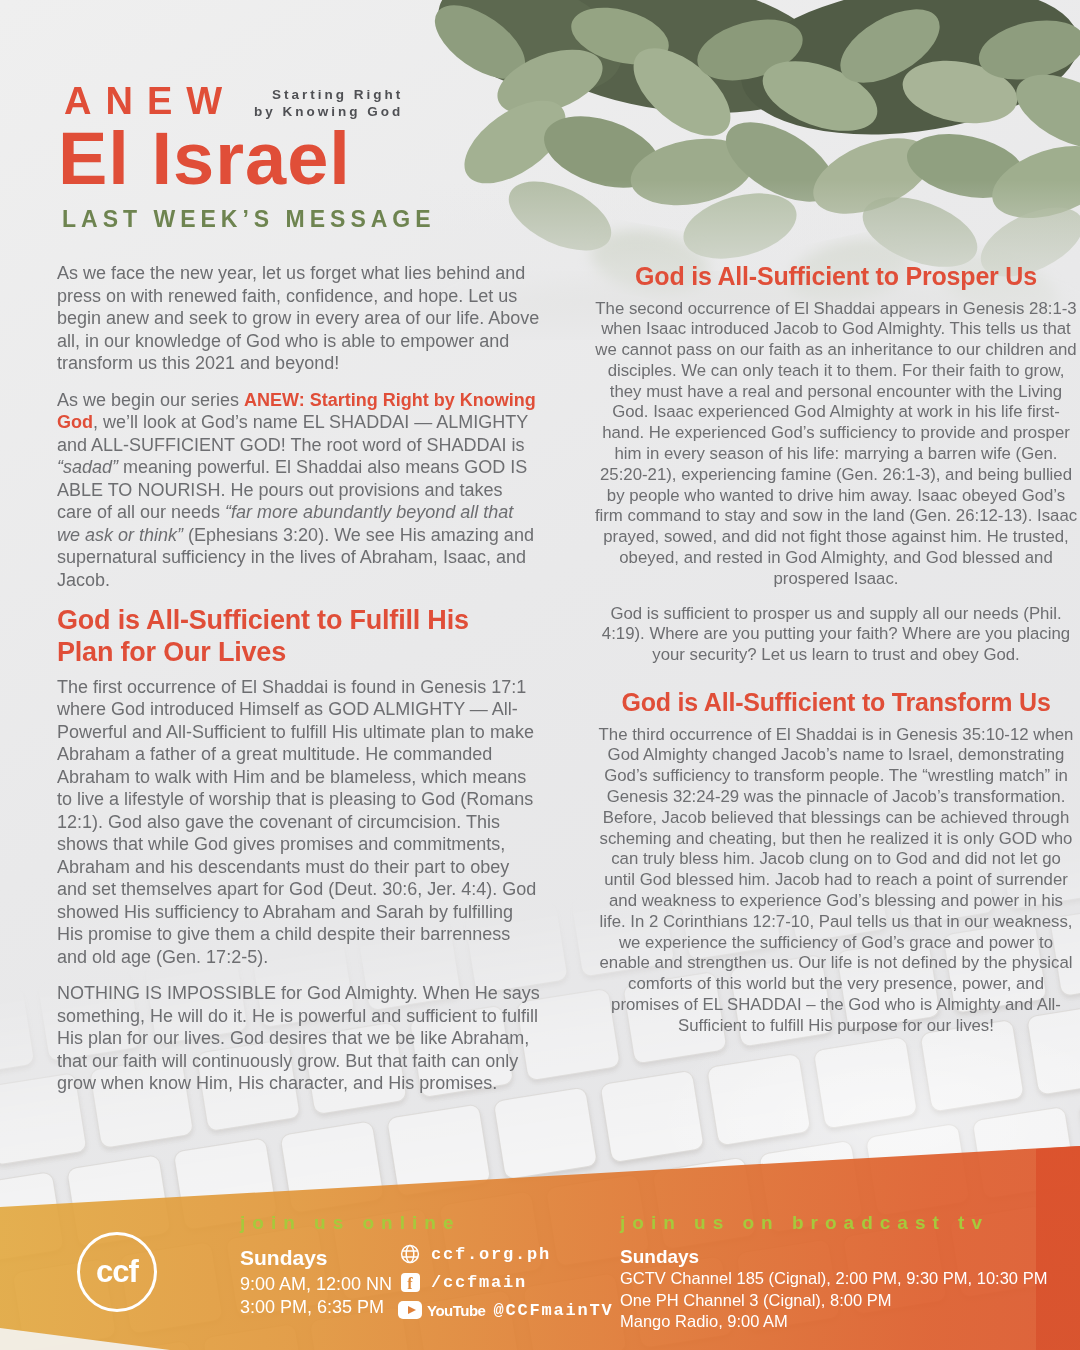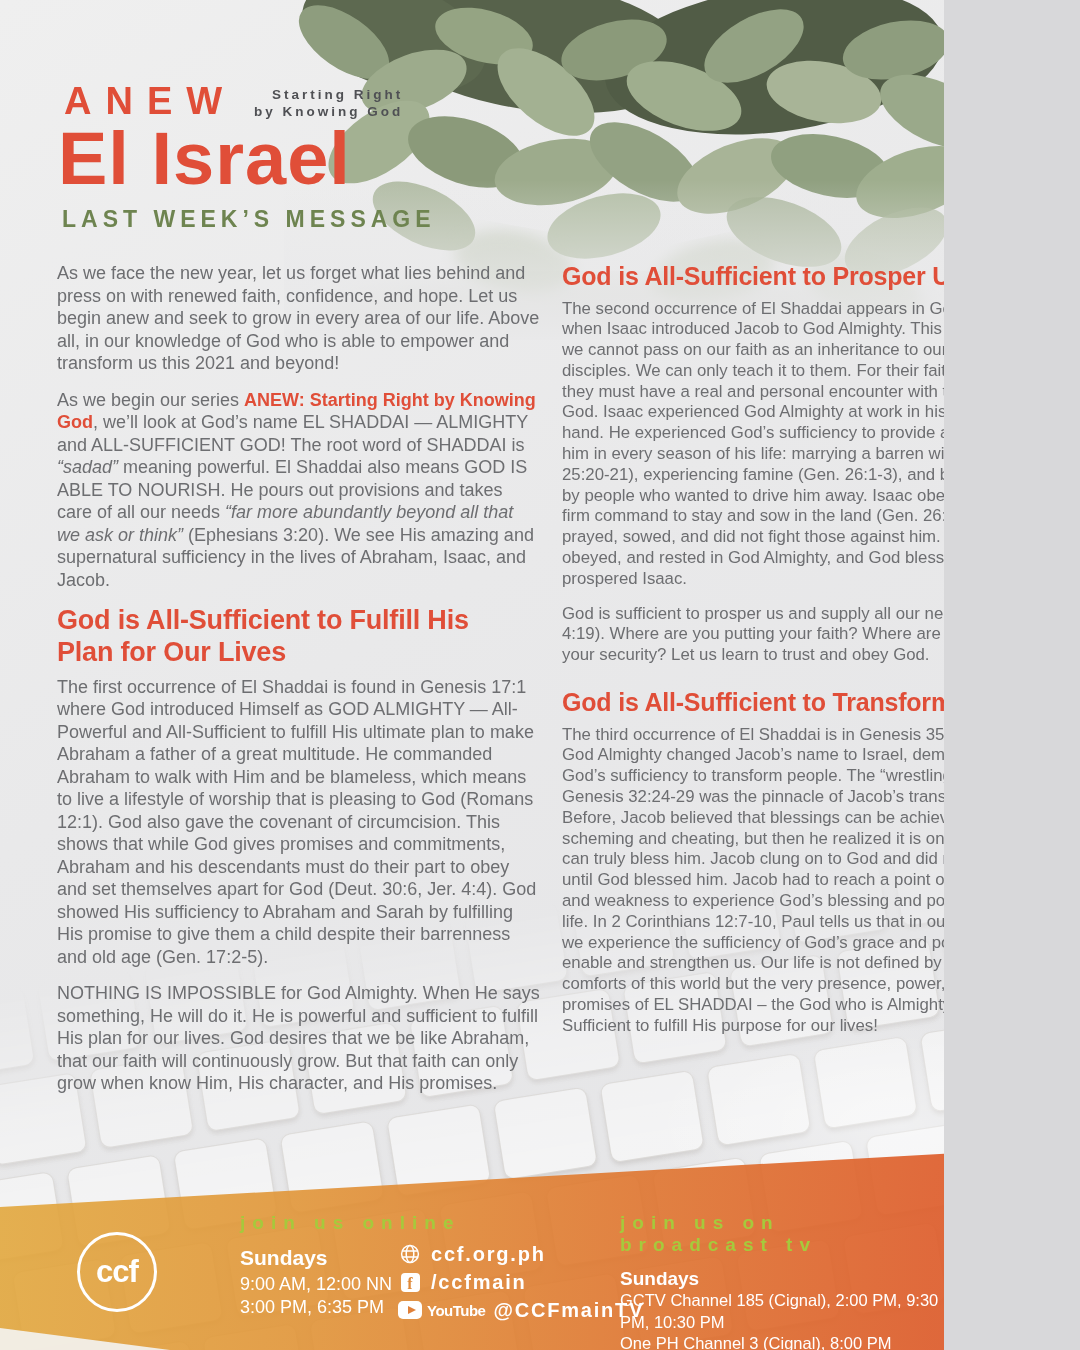--- a/index.html
+++ b/index.html
@@ -1,18 +1,18 @@
 <!DOCTYPE html>
 <html style="--accent: #E04E38; --olive: #6E8450; --body_text: #6D6E71; --subtitle_gray: #4F5054; --lime: #A6C93C; --band_gold: #E2A83E; --band_orange: #DF5C2C;"><head>
 <meta charset="utf-8">
 <style>
   html,body{margin:0;padding:0;}
   body{font-family:"Liberation Sans", sans-serif; background:#d8d8da;}
   #page{
-    position:relative; width:944px; height:1350px; overflow:hidden;
+    position:relative; width:1080px; height:1350px; overflow:hidden;
     background:linear-gradient(150deg,#efefef 0%,#e9e9ea 45%,#e4e4e6 100%);
   }
   
   #plant{position:absolute; top:0; right:0; width:660px; height:340px; z-index:0;}
   #keyboard{
     position:absolute; left:-70px; top:1000px; width:1300px; height:520px; z-index:1;
     transform:rotate(-9deg); transform-origin:0 0;
     -webkit-mask-image:linear-gradient(180deg, rgba(0,0,0,0) 0%, rgba(0,0,0,.7) 26%, #000 48%);
     mask-image:linear-gradient(180deg, rgba(0,0,0,0) 0%, rgba(0,0,0,.7) 26%, #000 48%);
   }
@@ -59,21 +59,21 @@
     position:absolute; left:58px; top:116px; z-index:2;
     font-size:74px; font-weight:bold; letter-spacing:1px; color:var(--accent,#E04E38);
   }
   #section-label{
     position:absolute; left:62px; top:206px; z-index:2;
     font-size:23px; font-weight:bold; letter-spacing:5px; color:var(--olive,#6E8450);
   }
   
   .column{position:absolute; top:262px; width:484px; z-index:2; color:var(--body_text,#6D6E71);}
   #left-column{left:57px; font-size:18px; line-height:22.5px;}
-  #right-column{left:562px; font-size:16.8px; line-height:20.8px;}
+  #right-column{left:594px; font-size:16.8px; line-height:20.8px;text-align:center;}
   .body-para{margin:0 0 14px 0;}
   .col-heading{
     margin:22px 0 7px 0; color:var(--accent,#E04E38);
     font-weight:bold; letter-spacing:-0.2px; line-height:1.18;
   }
   #left-column .col-heading{font-size:27px; max-width:440px; margin-top:0;}
   #right-column .col-heading{font-size:25px; margin-top:0;}
   #right-column .col-heading.spaced{margin-top:22px;}
   .seg-bold-accent{font-weight:bold; color:var(--accent,#E04E38);}
   .seg-italic{font-style:italic;}
@@ -97,21 +97,21 @@
     width:19px; height:19px; border-radius:4px; background:#fff;
     display:flex; align-items:flex-end; justify-content:center;
     color:#e08a3a; font-weight:bold; font-size:16px; line-height:17px; font-family:"Liberation Serif",serif;
   }
   .yt-icon{width:26px; height:18px; border-radius:5px; background:#fff; position:relative;}
   .yt-icon::after{
     content:""; position:absolute; left:10px; top:5px;
     border-left:8px solid #e0813a; border-top:4.5px solid transparent; border-bottom:4.5px solid transparent;
   }
   .yt-word{font-size:15px; font-weight:bold; margin:0 8px 0 -4px; letter-spacing:-0.5px;}
-  .link-label{font-size:20px; font-weight:bold; letter-spacing:1.8px;}
+  .link-label{font-size:17px; font-weight:bold; letter-spacing:1.8px;font-family:Liberation Mono, monospace;}
   #broadcast-block{position:absolute; left:620px; top:1212px; z-index:5; color:#fff;}
   #broadcast-block .day{font-size:19px; font-weight:bold; margin-top:12px;}
   .channel-line{font-size:16.5px; line-height:21.5px;}
   .channel-line .ch-name{font-weight:normal;}
 </style>
 </head>
 <body>
 
 <div id="page">
 

